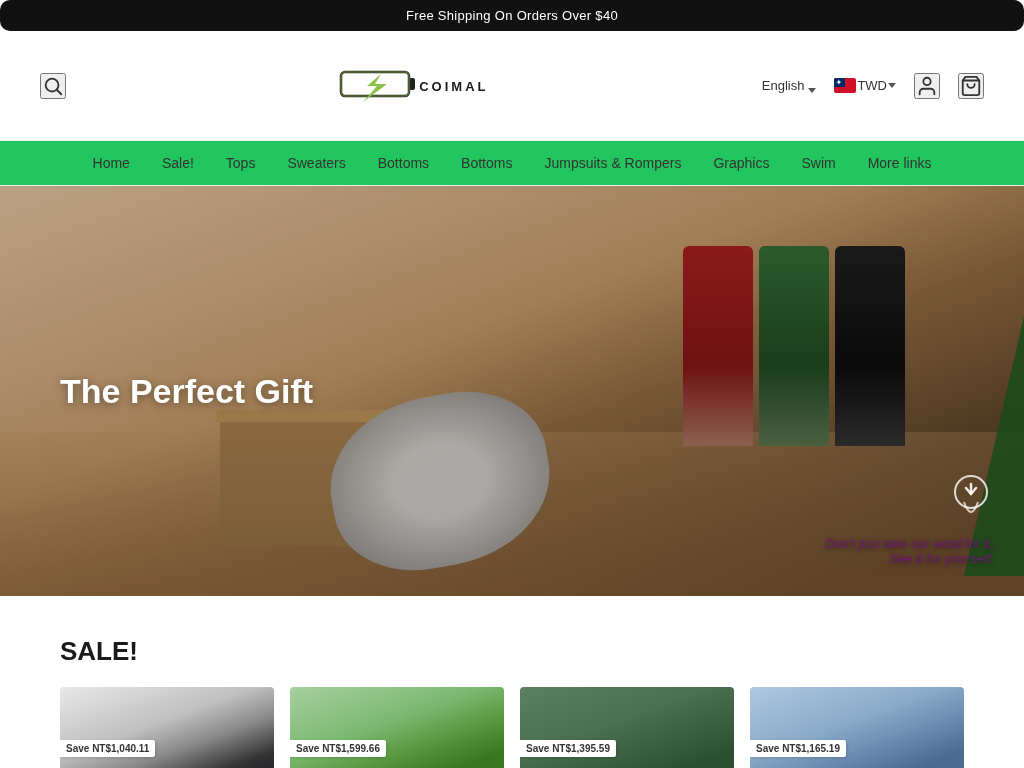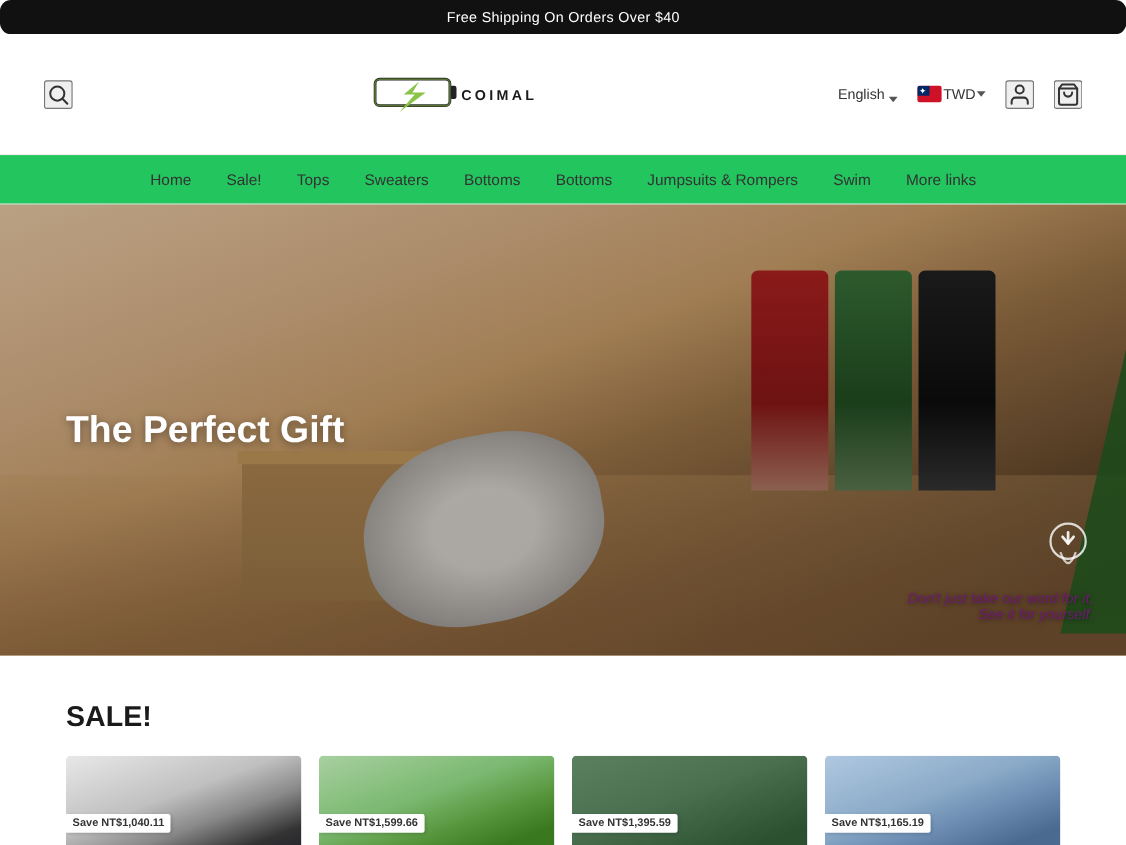--- a/index.html
+++ b/index.html
@@ -375,20 +375,21 @@
 </header>
 
 <nav class="nav">
   <a class="nav-item">Home</a>
   <a class="nav-item">Sale!</a>
   <a class="nav-item">Tops</a>
   <a class="nav-item">Sweaters</a>
   <a class="nav-item">Bottoms</a>
   <a class="nav-item">Bottoms</a>
   <a class="nav-item">Jumpsuits &amp; Rompers</a>
+  <a class="nav-item">Graphics</a>
   <a class="nav-item">Swim</a>
   <a class="nav-item">More links</a>
 </nav>
 
 <div class="hero">
 
   <div class="hero-wall"></div>
   <div class="hero-floor"></div>
   <div class="hero-overlay"></div>
 

